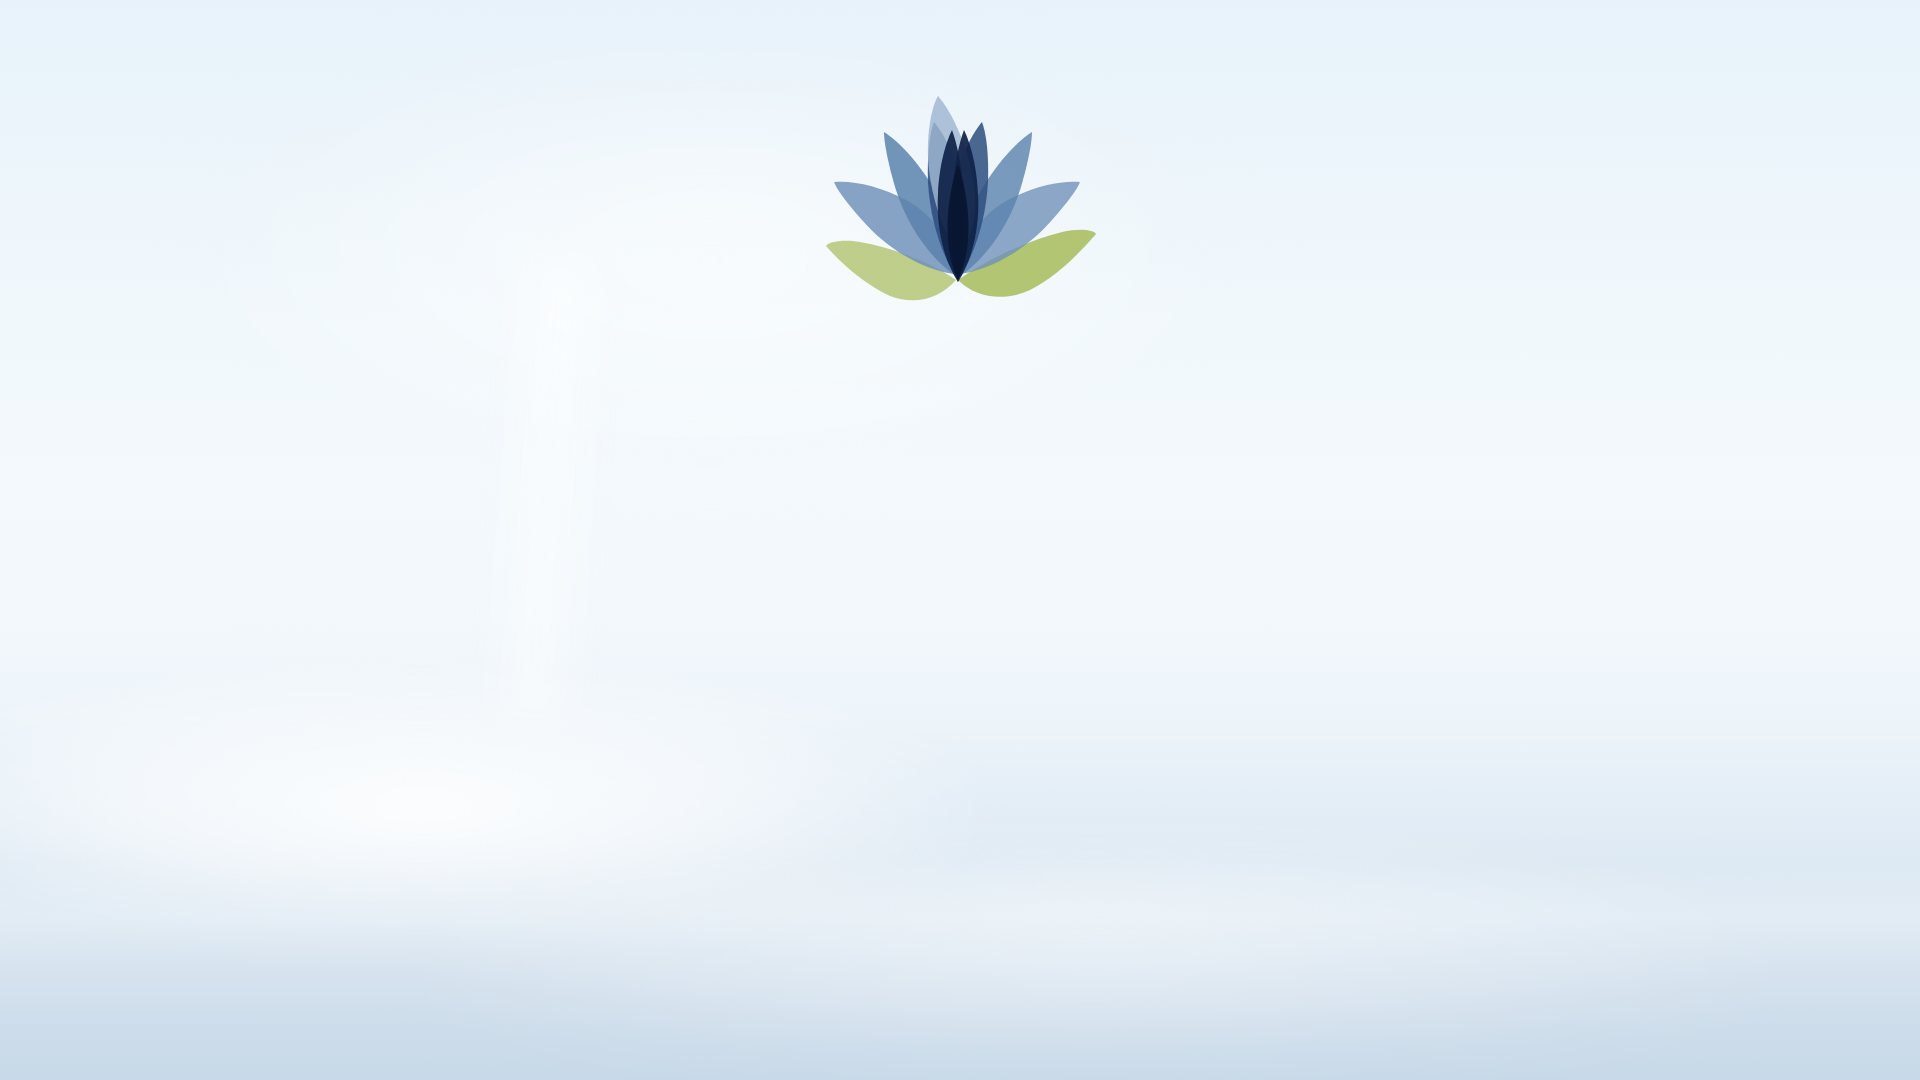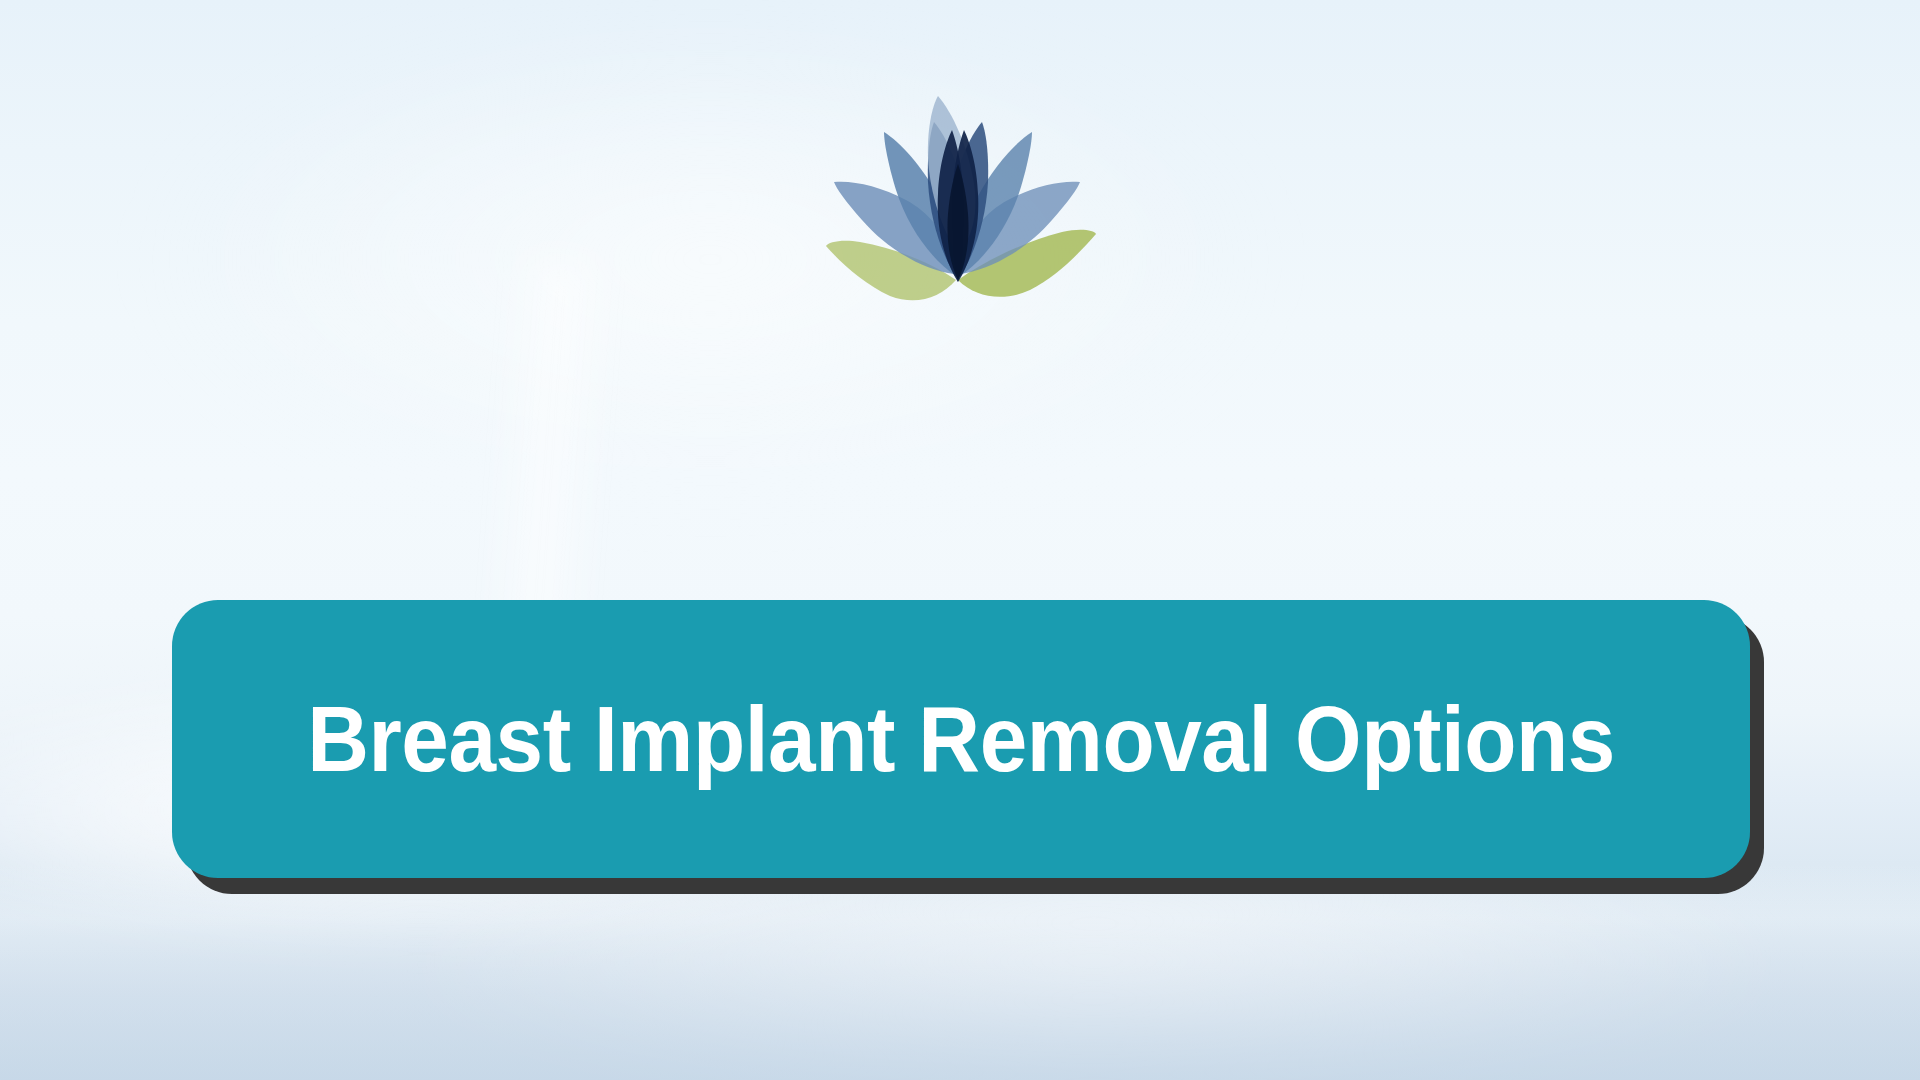--- a/index.html
+++ b/index.html
@@ -190,17 +190,14 @@
 
         <path d="M140 198 C154 176 162 144 160 110 C159 82 152 58 146 46
                  C140 62 134 92 134 124 C134 158 136 182 140 198 Z" fill="#0F2247" opacity="0.92"></path>
 
         <path d="M140 196 C132 180 128 156 130 130 C132 106 137 88 140 80
                  C143 88 148 106 150 130 C152 156 148 180 140 196 Z" fill="#081630" opacity="0.95"></path>
       </g>
     </svg>
   </div>
 
-  <button class="title-button">
-    <span class="title-button-label">Breast Implant Removal Options</span>
-  </button>
 
 </div>
 
 </body></html>

